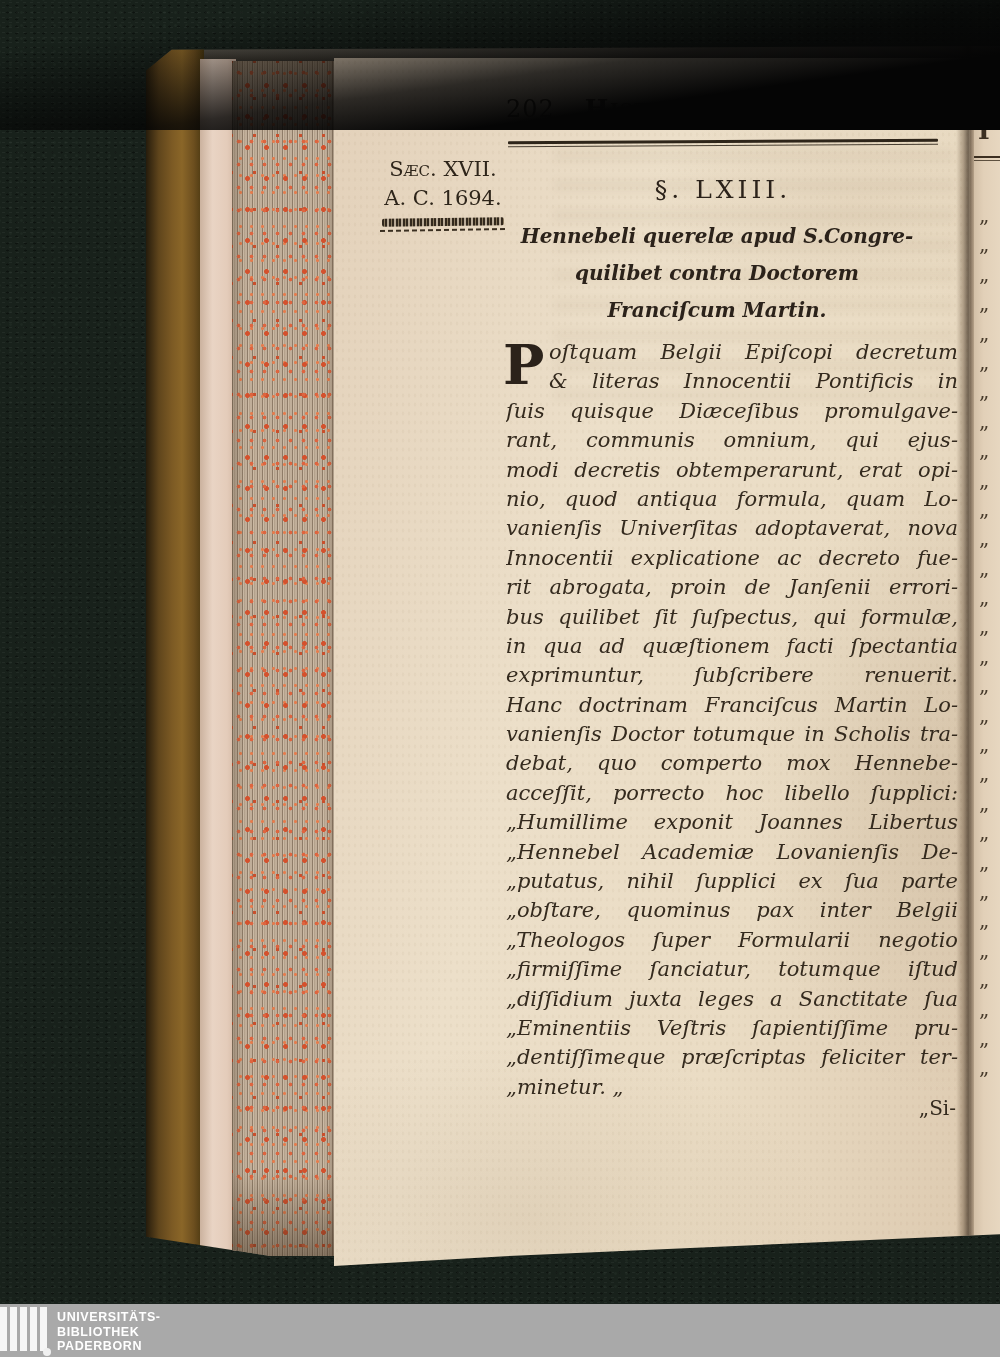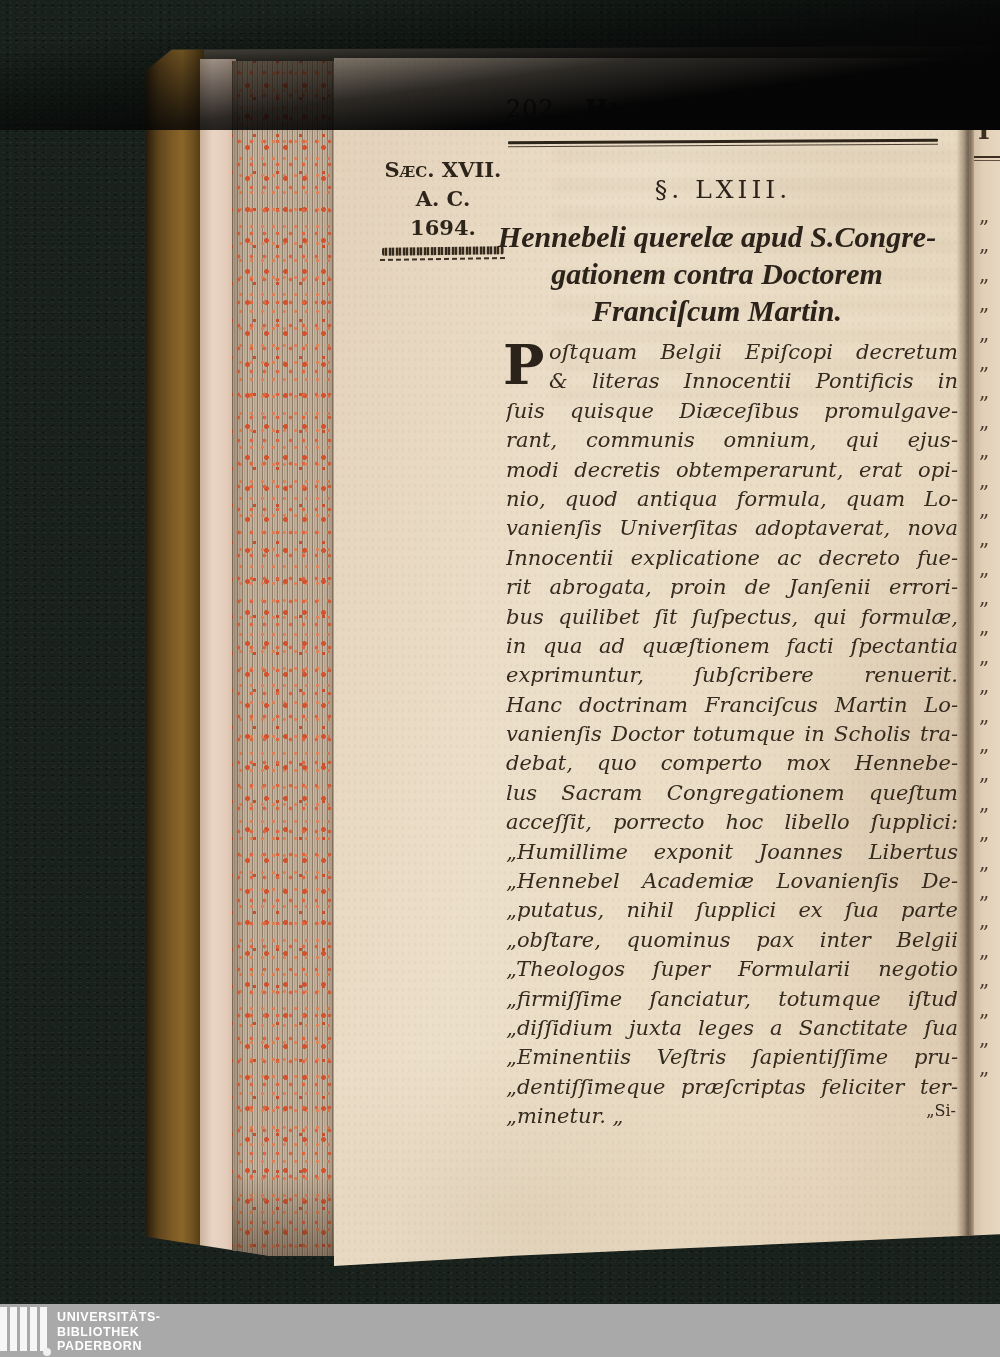--- a/index.html
+++ b/index.html
@@ -56,38 +56,38 @@
       background:repeating-linear-gradient(180deg, rgba(122,98,70,.12) 0 11px, transparent 11px 30px);
       filter:blur(4px);}
   .running-header{position:absolute;top:36px;left:172px;right:26px;
       display:flex;gap:30px;align-items:baseline;color:#2e251a;}
   .pagenum{font-size:24px;letter-spacing:1px;}
   .runtitle{font-variant:small-caps;font-size:25px;font-weight:600;letter-spacing:1.5px;white-space:nowrap;}
   .header-rule{position:absolute;top:82px;left:174px;right:32px;transform:rotate(-.35deg);}
   .rule-thick{height:2.6px;background:#2e251a;border-radius:1px;}
   .rule-thin{height:1.3px;background:rgba(46,37,26,.85);margin-top:2.6px;}
   .margin-note{position:absolute;top:97px;left:46px;width:126px;text-align:center;
-      font-variant:small-caps;font-size:21px;line-height:29px;color:#2e251a;font-weight:700;}
+      font-variant:small-caps;font-size:21px;line-height:29px;color:#2e251a;font-weight:400;}
   .ornament{margin-top:5px;}
   .orn-a{height:8px;width:122px;margin:0 auto;
       background:repeating-linear-gradient(90deg,#33291d 0 2px,#8a7a5f 2px 3px,#33291d 3px 5px,rgba(51,41,29,.25) 5px 7px);
       border-radius:2px;transform:rotate(-.8deg);}
   .orn-b{height:2.4px;width:126px;margin:3px auto 0;transform:rotate(-1deg);
       background:repeating-linear-gradient(90deg,#3a2f21 0 5px,transparent 5px 8px);}
   .section-label{position:absolute;top:117px;left:172px;right:30px;text-align:center;
       font-size:25px;letter-spacing:4px;color:#2b221a;}
   .heading{position:absolute;top:160px;left:148px;right:18px;text-align:center;
-      font-style:italic;font-weight:600;font-size:30px;line-height:37px;color:#2b221a;font-family:Liberation Serif, serif;}
+      font-style:italic;font-weight:600;font-size:20px;line-height:37px;color:#2b221a;}
   .bl{font-size:21px;line-height:29.4px;height:29.4px;overflow:hidden;
       text-align:justify;text-align-last:justify;color:#342a1e;font-style:italic;}
   .first-lines{position:relative;}
   .dropcap{position:absolute;left:-3px;top:1px;font-size:55px;line-height:52px;font-weight:600;color:#2b221a;}
   .first-lines .bl{padding-left:43px;}
   .body-lines div:last-child{text-align-last:left;}
-  .catchword{position:absolute;right:2px;bottom:24px;font-size:16px;color:#342a1e;}
+  .catchword{position:absolute;right:2px;bottom:24px;font-size:20px;color:#342a1e;}
   .bodywrap{position:absolute;top:280px;left:172px;width:452px;height:806px;}
   
   .gutter{position:absolute;right:26px;top:0;bottom:0;width:18px;z-index:3;
       background:linear-gradient(90deg, transparent 0%, rgba(72,50,28,.35) 40%, rgba(34,20,8,.6) 68%, rgba(96,74,50,.25) 100%);}
   .facing{position:absolute;right:0;top:10px;bottom:0;width:30px;z-index:2;
       background:linear-gradient(90deg,#cdb9a0 0%,#e2d0b8 45%,#e7d7c0 100%);color:#3c2f21;}
   .facing-frag{position:absolute;top:60px;left:8px;font-size:25px;font-weight:700;}
   .facing-rule{position:absolute;top:100px;left:4px;right:0;height:2px;background:#3c2f21;}
   .facing-rule::after{content:"";position:absolute;left:0;right:0;top:4px;height:1px;background:rgba(60,47,33,.8);}
   .facing-quotes{position:absolute;top:146px;left:9px;}
@@ -133,21 +133,21 @@
         <div class="ornament">
           <div class="orn-a"></div>
           <div class="orn-b"></div>
         </div>
       </div>
 
       <div class="section-label">§. LXIII.</div>
 
       <div class="heading">
           <div class="heading-line">Hennebeli querelæ apud S.Congre-</div>
-          <div class="heading-line">gationem contra Doctorem</div>
+          <div class="heading-line">quilibet contra Doctorem</div>
           <div class="heading-line">Franciſcum Martin.</div>
         </div>
 
       <div class="bodywrap">
         <div class="first-lines">
           <span class="dropcap">P</span>
           <div class="bl">oſtquam Belgii Epiſcopi decretum</div>
           <div class="bl">&amp; literas Innocentii Pontificis in</div>
         </div>
         <div class="body-lines">
@@ -157,21 +157,20 @@
             <div class="bl">nio, quod antiqua formula, quam Lo-</div>
             <div class="bl">vanienſis Univerſitas adoptaverat, nova</div>
             <div class="bl">Innocentii explicatione ac decreto fue-</div>
             <div class="bl">rit abrogata, proin de Janſenii errori-</div>
             <div class="bl">bus quilibet ſit ſuſpectus, qui formulæ,</div>
             <div class="bl">in qua ad quæſtionem facti ſpectantia</div>
             <div class="bl">exprimuntur, ſubſcribere renuerit.</div>
             <div class="bl">Hanc doctrinam Franciſcus Martin Lo-</div>
             <div class="bl">vanienſis Doctor totumque in Scholis tra-</div>
             <div class="bl">debat, quo comperto mox Hennebe-</div>
-            <div class="bl">lus Sacram Congregationem queſtum</div>
             <div class="bl">acceſſit, porrecto hoc libello ſupplici:</div>
             <div class="bl">„Humillime exponit Joannes Libertus</div>
             <div class="bl">„Hennebel Academiæ Lovanienſis De-</div>
             <div class="bl">„putatus, nihil ſupplici ex ſua parte</div>
             <div class="bl">„obſtare, quominus pax inter Belgii</div>
             <div class="bl">„Theologos ſuper Formularii negotio</div>
             <div class="bl">„firmiſſime ſanciatur, totumque iſtud</div>
             <div class="bl">„diſſidium juxta leges a Sanctitate ſua</div>
             <div class="bl">„Eminentiis Veſtris ſapientiſſime pru-</div>
             <div class="bl">„dentiſſimeque præſcriptas feliciter ter-</div>

